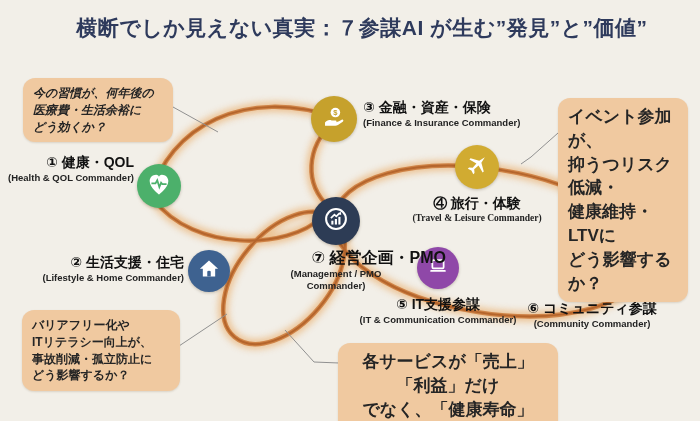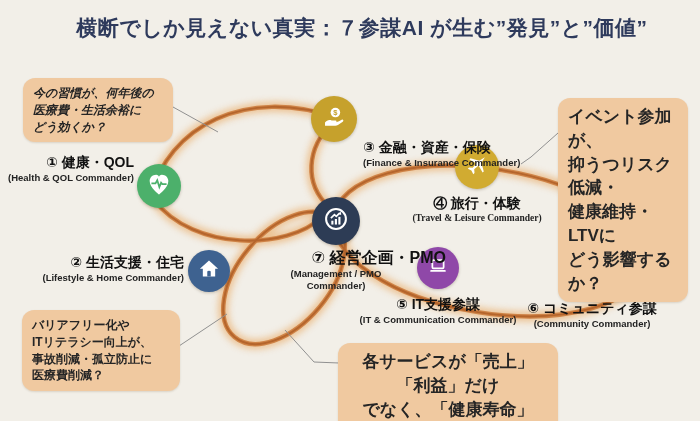--- a/index.html
+++ b/index.html
@@ -129,21 +129,21 @@
   </div>
 
   <div class="nlabel ta-r" style="left:2px;top:154px;width:132px;">
     <div class="jp">① 健康・QOL</div>
     <div class="en">(Health &amp; QOL Commander)</div>
   </div>
   <div class="nlabel ta-r" style="left:2px;top:254px;width:182px;">
     <div class="jp">② 生活支援・住宅</div>
     <div class="en">(Lifestyle &amp; Home Commander)</div>
   </div>
-  <div class="nlabel ta-l" style="left:363px;top:99px;width:230px;margin-top:40px;">
+  <div class="nlabel ta-l" style="left:363px;top:99px;width:230px;">
     <div class="jp">③ 金融・資産・保険</div>
     <div class="en">(Finance &amp; Insurance Commander)</div>
   </div>
   <div class="nlabel ta-c" style="left:367px;top:195px;width:220px;font-family:Liberation Serif, serif;">
     <div class="jp">④ 旅行・体験</div>
     <div class="en">(Travel &amp; Leisure Commander)</div>
   </div>
   <div class="nlabel ta-c" style="left:323px;top:296px;width:230px;">
     <div class="jp">⑤ IT支援参謀</div>
     <div class="en">(IT &amp; Communication Commander)</div>
@@ -161,18 +161,18 @@
   <div class="callout" style="left:23px;top:78px;width:150px;font-style:italic;">今の習慣が、何年後の
 医療費・生活余裕に
 どう効くか？</div>
   <div class="callout small" style="left:558px;top:98px;width:130px;">イベント参加が、
 抑うつリスク低減・
 健康維持・LTVに
 どう影響するか？</div>
   <div class="callout" style="left:22px;top:310px;width:158px;">バリアフリー化や
 ITリテラシー向上が、
 事故削減・孤立防止に
-医療費削減？</div>
+どう影響するか？</div>
   <div class="callout small ta-c" style="left:338px;top:343px;width:220px;">各サービスが「売上」「利益」だけ
 でなく、「健康寿命」「医療費削減」
 「孤立防止」にどう寄与しているか？</div>
 
 </div>
 
 </body></html>

